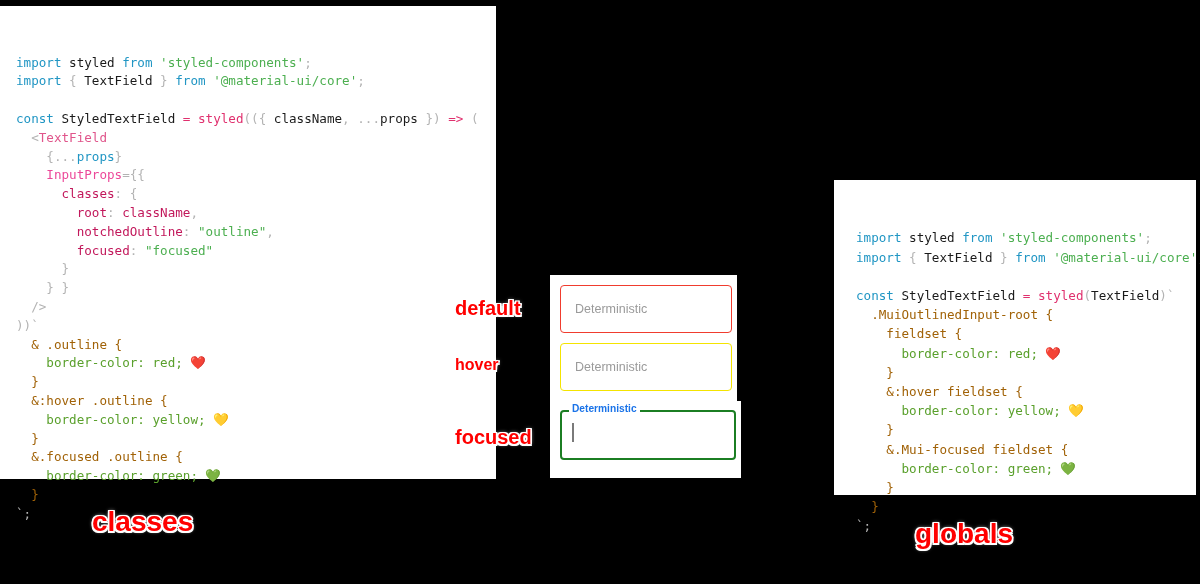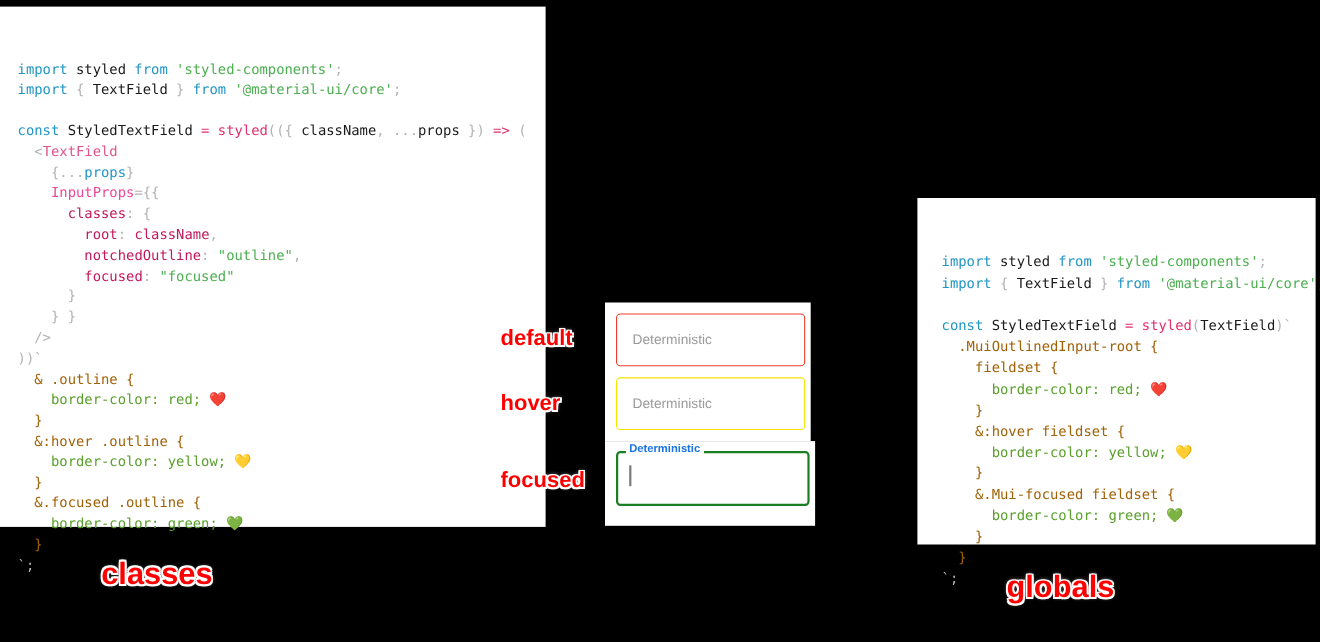--- a/index.html
+++ b/index.html
@@ -161,21 +161,21 @@
     color: #ff0000;
     white-space: nowrap;
     text-shadow:
       -1.5px -1.5px 0 #fff,  1.5px -1.5px 0 #fff,
       -1.5px  1.5px 0 #fff,  1.5px  1.5px 0 #fff,
       -1.5px 0 0 #fff, 1.5px 0 0 #fff,
        0 -1.5px 0 #fff, 0 1.5px 0 #fff,
        0 0 4px #fff;
   }
   #annot-default { left: 455px; top: 297px; font-size: 20px; }
-  #annot-hover   { left: 455px; top: 356px; font-size: 20px; }
+  #annot-hover   { left: 455px; top: 356px; font-size: 16px; }
   #annot-focused { left: 455px; top: 426px; font-size: 20px; }
 
   #title-classes { left: 92px; top: 506px; font-size: 28px; }
   #title-globals { left: 915px; top: 518px; font-size: 28px; }
 </style>
 </head>
 <body>
 
 <div class="code-panel" id="panel-classes">
   <div id="classes-code"><span class="code-line"><span class="tok-kw">import </span><span class="tok-plain">styled </span><span class="tok-kw">from </span><span class="tok-str">'styled-components'</span><span class="tok-punct">;</span></span><span class="code-line"><span class="tok-kw">import </span><span class="tok-punct">{ </span><span class="tok-plain">TextField</span><span class="tok-punct"> } </span><span class="tok-kw">from </span><span class="tok-str">'@material-ui/core'</span><span class="tok-punct">;</span></span><span class="code-line">&nbsp;</span><span class="code-line"><span class="tok-kw">const </span><span class="tok-plain">StyledTextField </span><span class="tok-fn">= </span><span class="tok-fn">styled</span><span class="tok-punct">(({ </span><span class="tok-plain">className</span><span class="tok-punct">, </span><span class="tok-punct">...</span><span class="tok-plain">props</span><span class="tok-punct"> }) </span><span class="tok-fn">=&gt; </span><span class="tok-punct">(</span></span><span class="code-line"><span class="tok-punct">  &lt;</span><span class="tok-tag">TextField</span></span><span class="code-line"><span class="tok-punct">    {</span><span class="tok-punct">...</span><span class="tok-var">props</span><span class="tok-punct">}</span></span><span class="code-line"><span class="tok-punct">    </span><span class="tok-attr">InputProps</span><span class="tok-punct">={{</span></span><span class="code-line"><span class="tok-punct">      </span><span class="tok-prop">classes</span><span class="tok-punct">: {</span></span><span class="code-line"><span class="tok-punct">        </span><span class="tok-prop">root</span><span class="tok-punct">: </span><span class="tok-prop">className</span><span class="tok-punct">,</span></span><span class="code-line"><span class="tok-punct">        </span><span class="tok-prop">notchedOutline</span><span class="tok-punct">: </span><span class="tok-str">"outline"</span><span class="tok-punct">,</span></span><span class="code-line"><span class="tok-punct">        </span><span class="tok-prop">focused</span><span class="tok-punct">: </span><span class="tok-str">"focused"</span></span><span class="code-line"><span class="tok-punct">      }</span></span><span class="code-line"><span class="tok-punct">    } }</span></span><span class="code-line"><span class="tok-punct">  /&gt;</span></span><span class="code-line"><span class="tok-punct">))`</span></span><span class="code-line"><span class="tok-css-sel">  &amp; .outline {</span></span><span class="code-line"><span class="tok-css-prop">    border-color: red; </span><span class="emoji">❤️</span></span><span class="code-line"><span class="tok-css-sel">  }</span></span><span class="code-line"><span class="tok-css-sel">  &amp;:hover .outline {</span></span><span class="code-line"><span class="tok-css-prop">    border-color: yellow; </span><span class="emoji">💛</span></span><span class="code-line"><span class="tok-css-sel">  }</span></span><span class="code-line"><span class="tok-css-sel">  &amp;.focused .outline {</span></span><span class="code-line"><span class="tok-css-prop">    border-color: green; </span><span class="emoji">💚</span></span><span class="code-line"><span class="tok-css-sel">  }</span></span><span class="code-line"><span class="tok-dim">`;</span></span></div>

